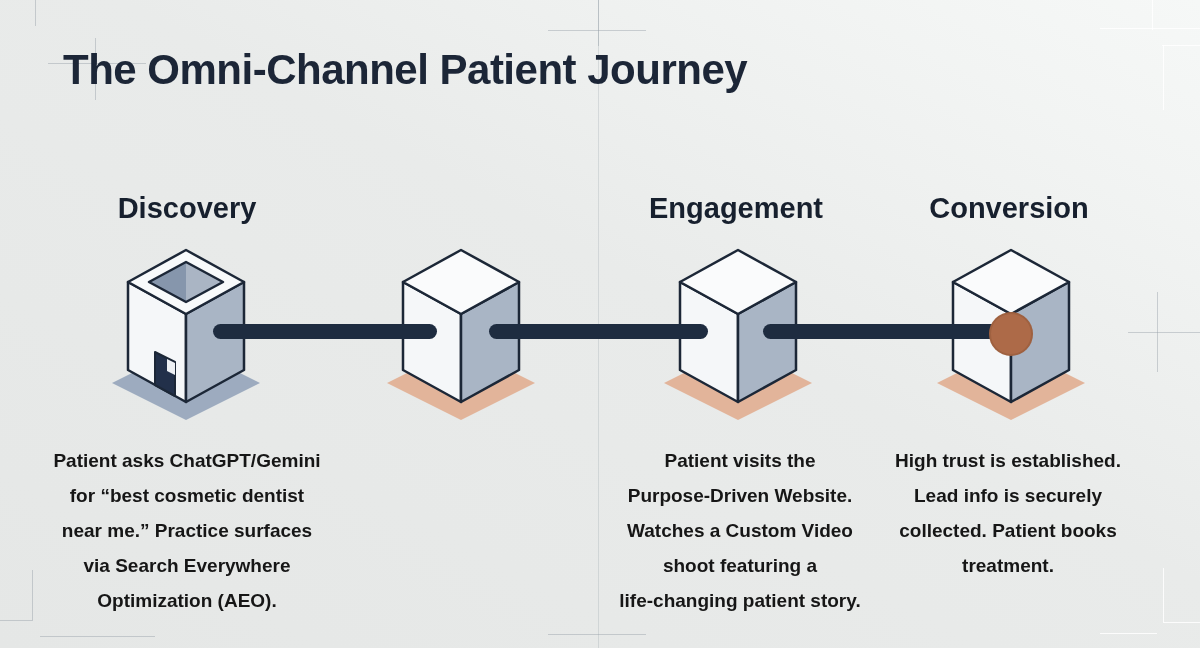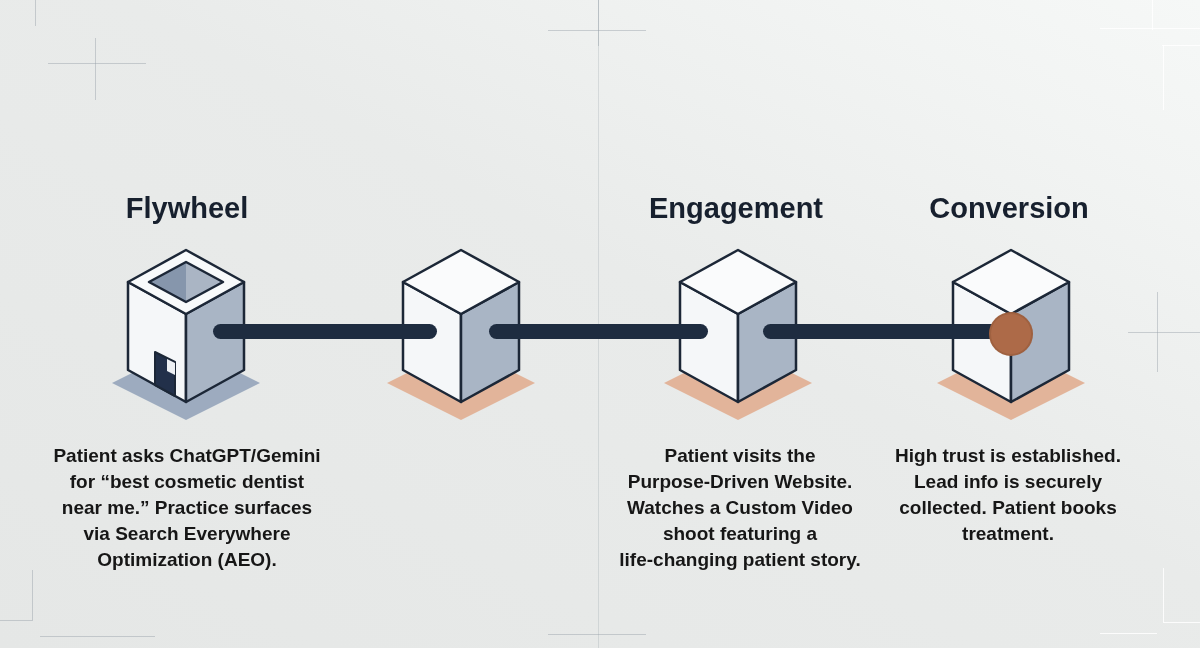--- a/index.html
+++ b/index.html
@@ -18,21 +18,21 @@
     font-size:42px;font-weight:700;letter-spacing:-0.5px;
     color:#1c2637;z-index:3;
   }
   .stage-heading{
     position:absolute;top:192px;width:280px;
     text-align:center;font-size:29px;font-weight:700;
     color:#17202e;z-index:3;
   }
   .stage-desc{
     position:absolute;top:443px;width:300px;
-    text-align:center;font-size:19px;line-height:26px;font-weight:600;
+    text-align:center;font-size:19px;line-height:35px;font-weight:600;
     color:#161616;white-space:pre-line;z-index:3;
   }
   .cube{position:absolute;z-index:2;}
   .seg{position:absolute;top:324px;height:15px;background:#1e2c40;border-radius:8px;z-index:4;}
   .seg-a{left:213px;width:224px;}
   .seg-b{left:489px;width:219px;}
   .seg-c{left:763px;width:245px;}
   .node-circle{
     position:absolute;left:989px;top:312px;width:44px;height:44px;
     border-radius:50%;background:#ad6a48;
@@ -58,22 +58,23 @@
   <div class="mark" style="left:1128px;top:332px;width:72px;height:1px"></div>
   <div class="mark" style="left:1157px;top:292px;width:1px;height:80px"></div>
   <div class="mark" style="left:0;top:620px;width:33px;height:1px"></div>
   <div class="mark" style="left:32px;top:570px;width:1px;height:50px"></div>
   <div class="mark" style="left:40px;top:636px;width:115px;height:1px"></div>
   <div class="mark" style="left:548px;top:634px;width:98px;height:1px"></div>
   <div class="mark light" style="left:1163px;top:568px;width:1px;height:54px"></div>
   <div class="mark light" style="left:1163px;top:622px;width:37px;height:1px"></div>
   <div class="mark light" style="left:1100px;top:633px;width:57px;height:1px"></div>
 
+  <h1 class="title">The Omni-Channel Patient Journey</h1>
 
-  <div class="stage-heading" style="left:47px">Flywheel</div>
+  <div class="stage-heading" style="left:47px">Discovery</div>
   <div class="stage-heading" style="left:869px">Conversion</div>
   <div class="stage-heading" style="left:596px">Engagement</div>
 
   <svg class="cube" style="left:111px;top:242px" width="150" height="185" viewBox="0 0 150 185">
     <polygon points="75,104 149,141 75,178 1,141" fill="#9dabbf"></polygon>
     <g stroke="#1c2737" stroke-width="2.5" stroke-linejoin="round">
       <polygon points="17,40 75,72 75,160 17,128" fill="#f5f7f9"></polygon>
       <polygon points="75,72 133,40 133,128 75,160" fill="#a9b5c5"></polygon>
       <polygon points="38,40 75,20 75,60" fill="#8696ac" stroke="none"></polygon>
       <polygon points="75,20 112,40 75,60" fill="#aab5c4" stroke="none"></polygon>

